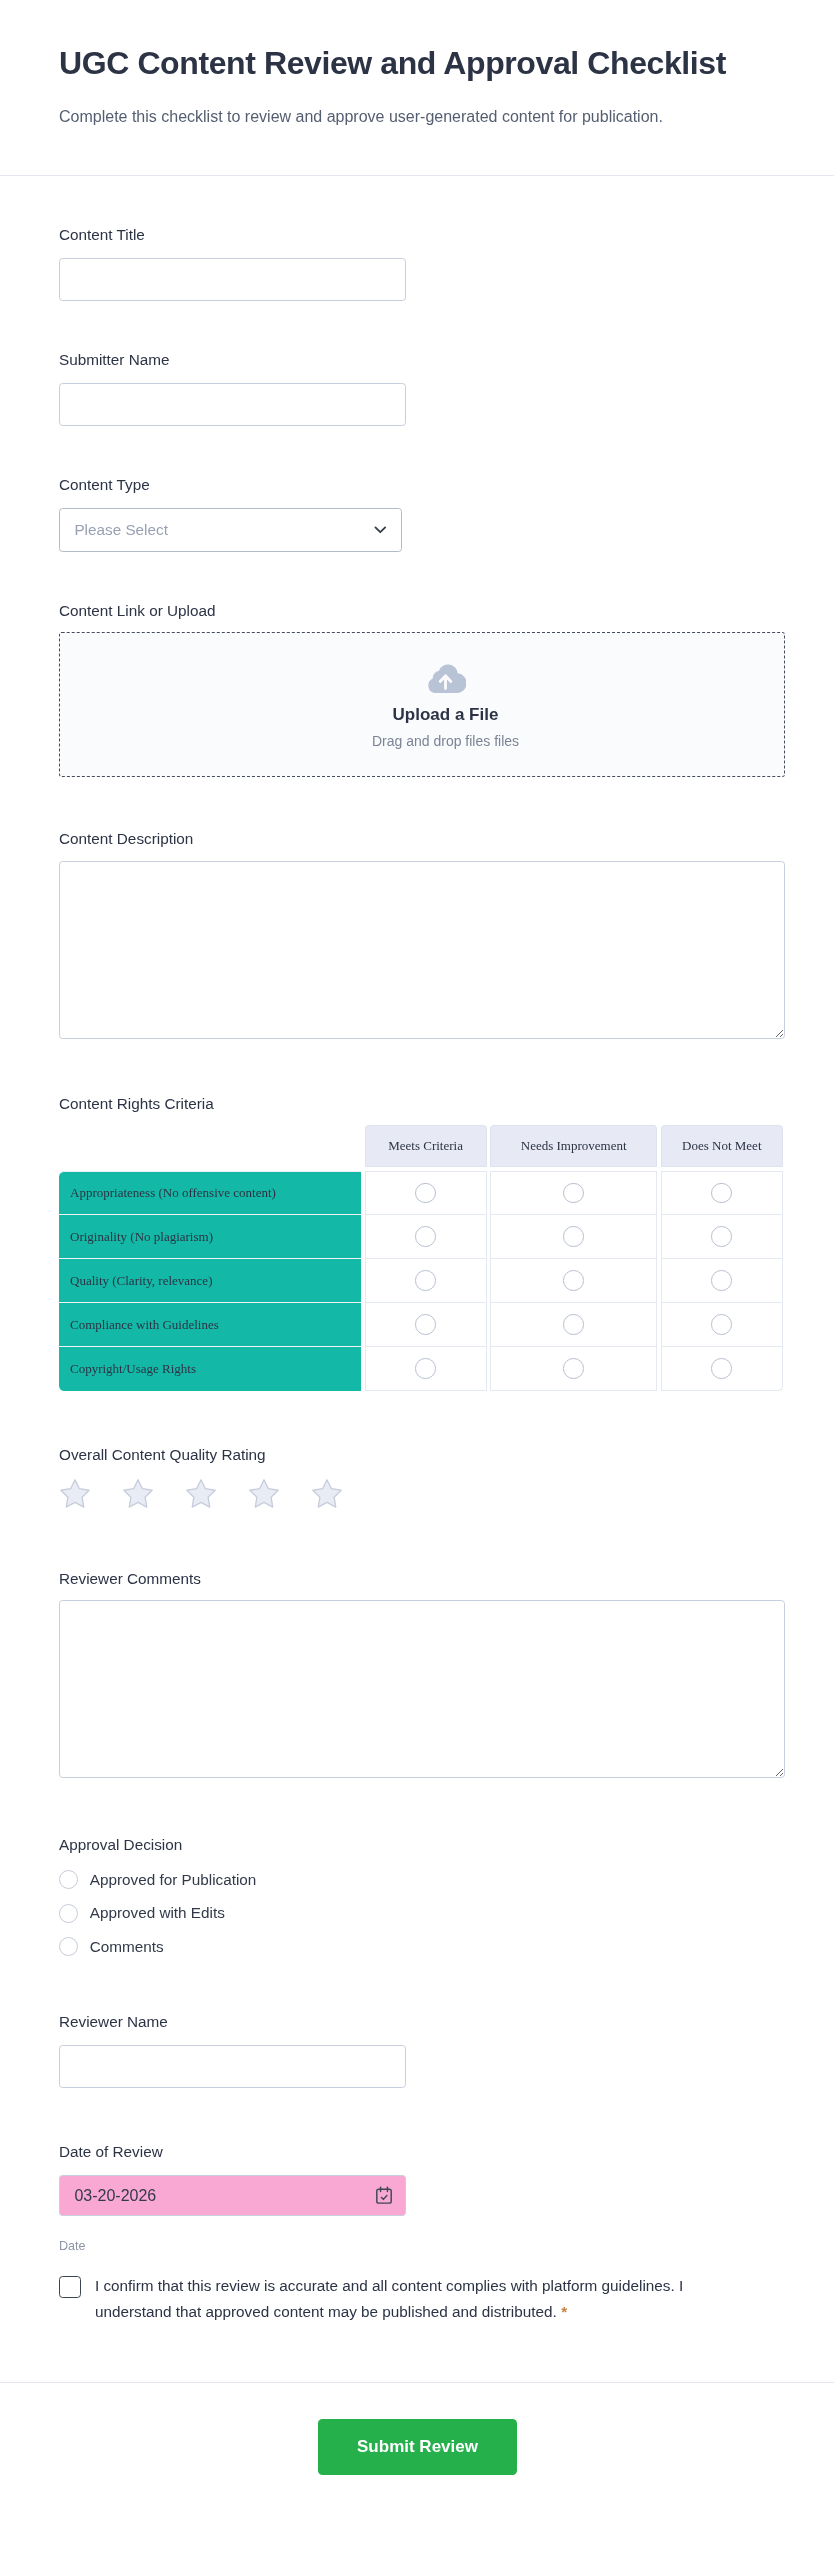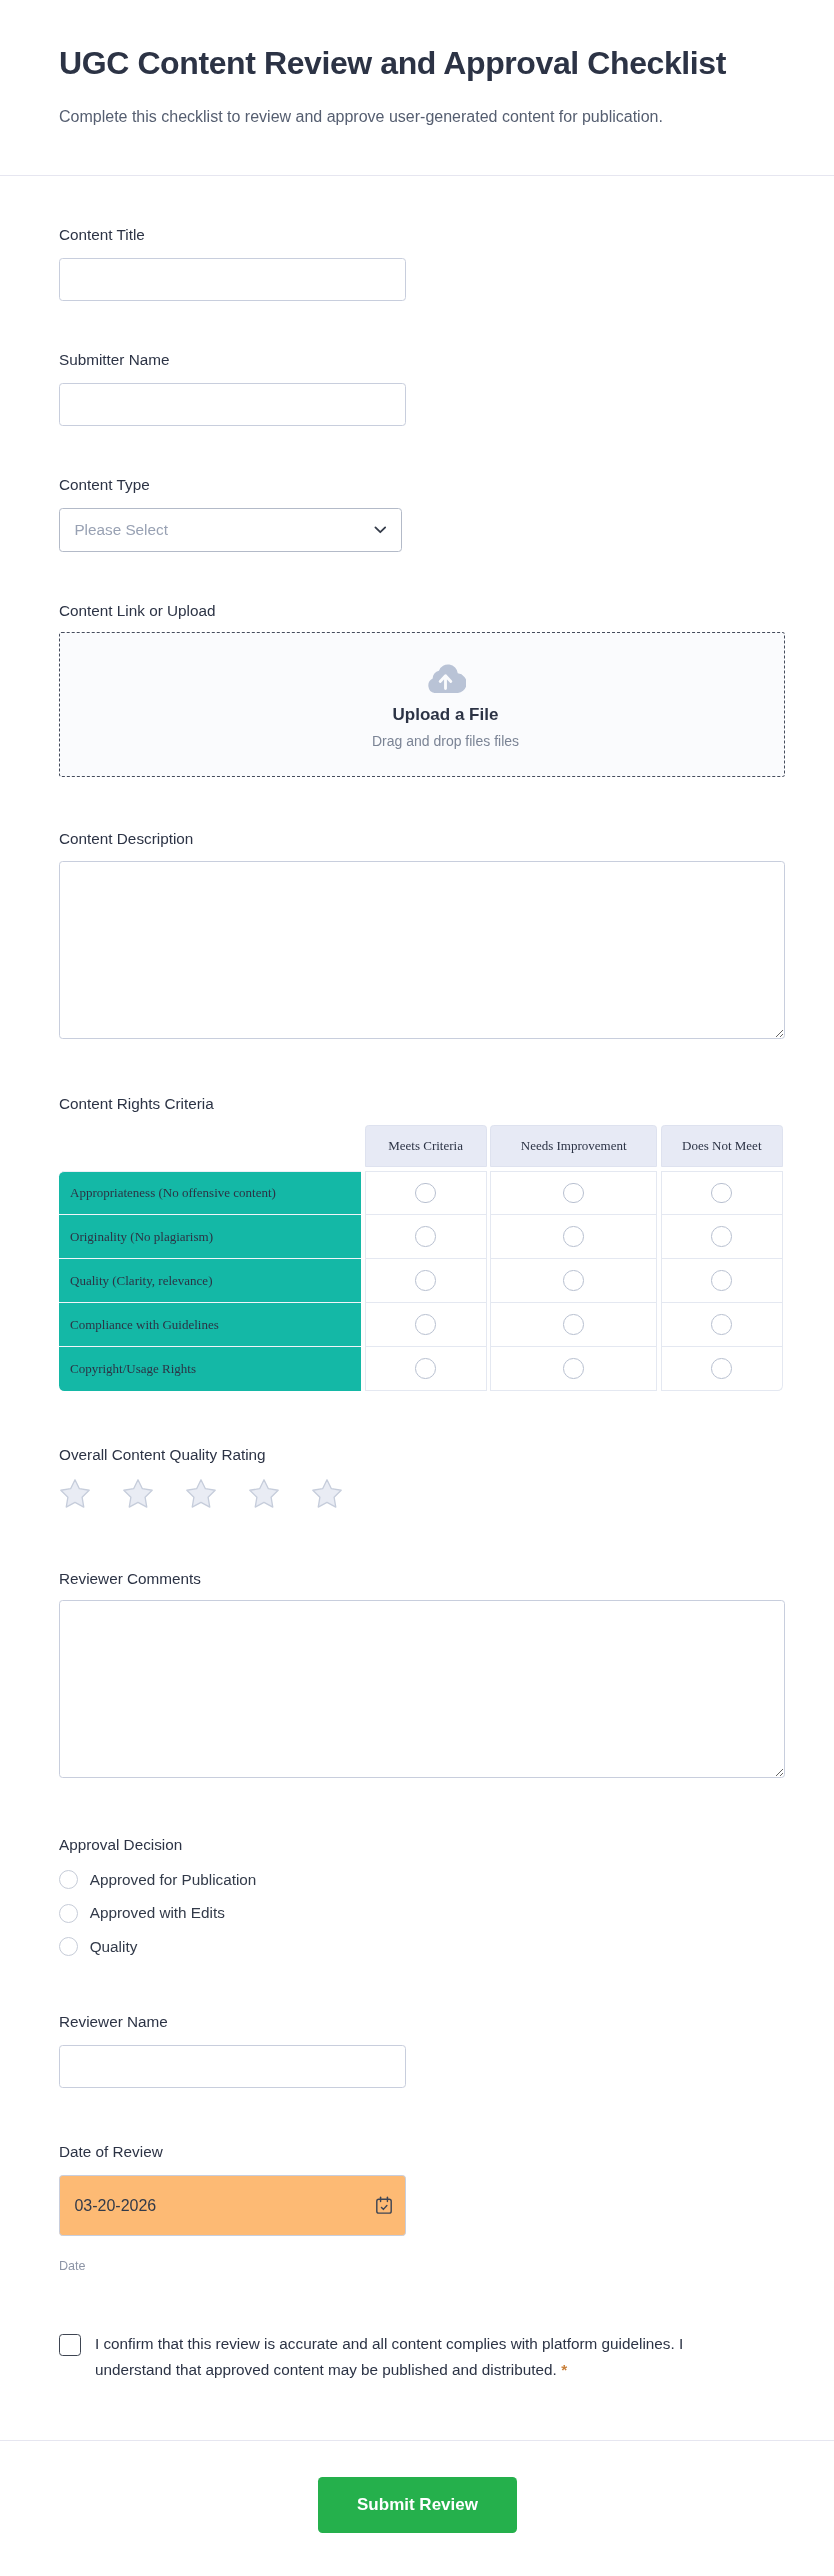--- a/index.html
+++ b/index.html
@@ -176,35 +176,35 @@
     background: #fff;
     flex: 0 0 auto;
     cursor: pointer;
   }
   .opt-label { margin-left: 11.7px; font-size: 15.3px; color: #323a49; }
 
   
   .date-input {
     margin-top: 12.6px;
     width: 347px;
-    height: 61px;
+    height: 41px;
     border: 0.9px solid #c8cedd;
     border-radius: 3.6px;
-    background: #fdba74;
+    background: #f9a8d4;
     display: flex;
     align-items: center;
     justify-content: space-between;
     padding: 0 11.7px 0 14.4px;
     cursor: text;
   }
   .date-value { font-size: 16px; color: #323a49; }
   .sub-label { margin-top: 23px; font-size: 12.6px; color: #8d95a6; }
 
   
-  .confirm-block { margin-top: 58px; max-width: 628px; }
+  .confirm-block { margin-top: 20px; max-width: 628px; }
   .confirm-checkbox {
     float: left;
     width: 21.5px;
     height: 21.5px;
     border: 1.8px solid #3e4552;
     border-radius: 3.6px;
     background: #fff;
     margin: 2.7px 14.4px 3.6px 0;
     cursor: pointer;
   }
@@ -374,21 +374,21 @@
       <div class="option-row">
         <span class="opt-radio"></span>
         <span class="opt-label">Approved for Publication</span>
       </div>
       <div class="option-row">
         <span class="opt-radio"></span>
         <span class="opt-label">Approved with Edits</span>
       </div>
       <div class="option-row">
         <span class="opt-radio"></span>
-        <span class="opt-label">Quality</span>
+        <span class="opt-label">Comments</span>
       </div>
     </div>
 
     <div class="field" style="margin-top:55px;">
       <div class="field-label">Reviewer Name</div>
       <input class="text-input" type="text" style="">
     </div>
 
     <div class="field" style="margin-top:53px;">
       <div class="field-label">Date of Review</div>

